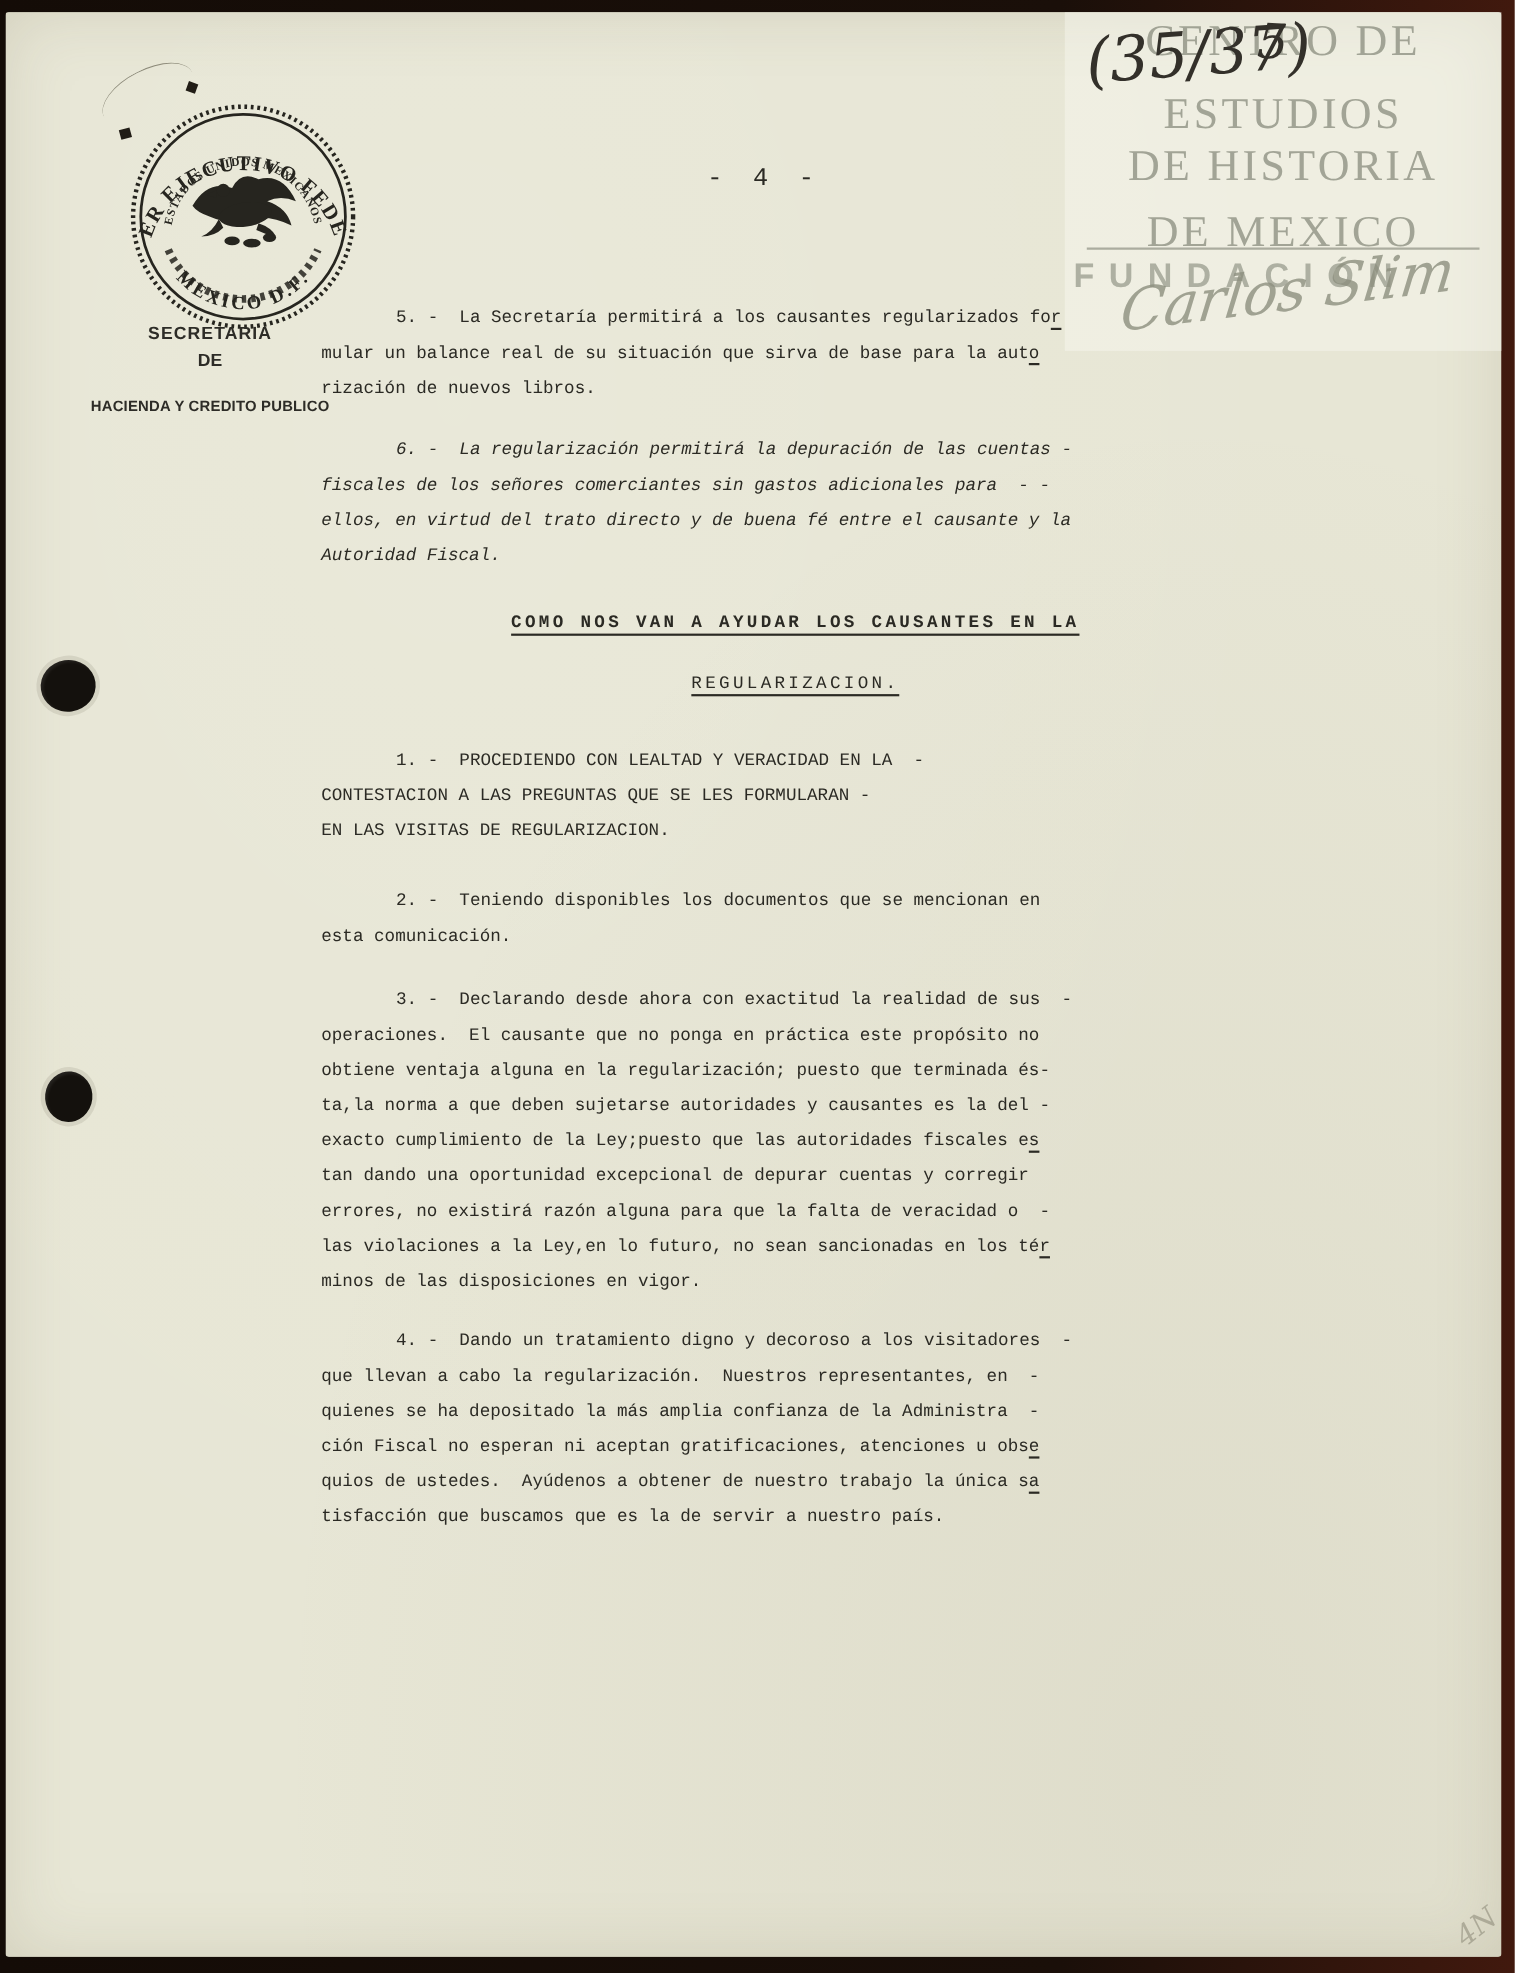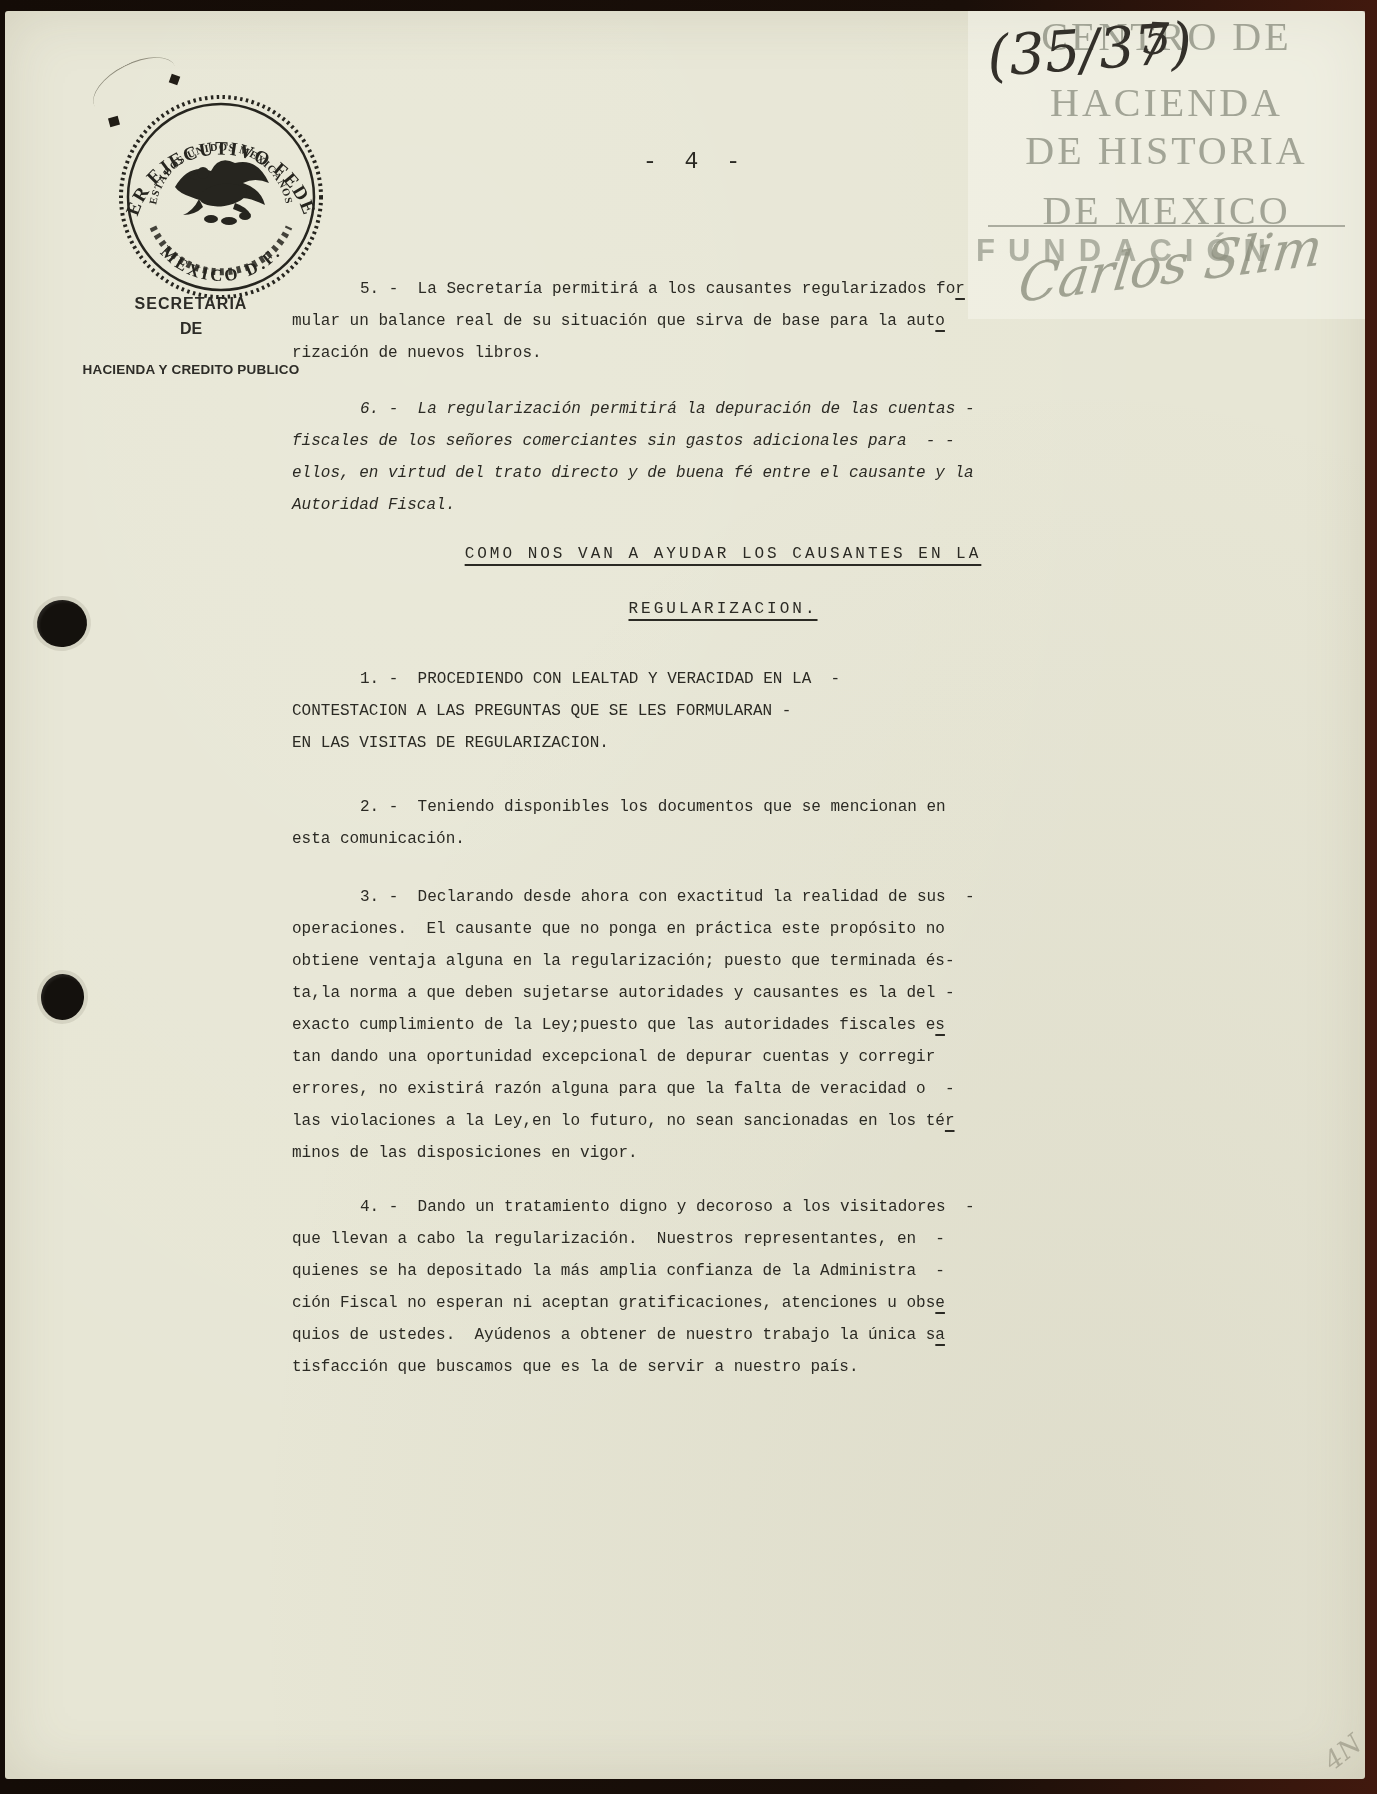--- a/index.html
+++ b/index.html
@@ -76,21 +76,21 @@
     border:none;border-top:1.5px solid rgba(70,65,50,0.55);
     transform:rotate(-27deg);transform-origin:left bottom;border-radius:50%;
   }
   
   .textcol{
     position:absolute;left:287px;top:262px;width:862px;
     font-size:16px;line-height:32px;color:#2b2a24;white-space:pre;
   }
   .para{margin:0;}
   .para.p2{margin-top:24px;font-style:italic;}
-  .para.p3{margin-top:17px;}
+  .para.p3{margin-top:29px;font-weight:bold;}
   .para.p4{margin-top:23px;}
   .para.p5{margin-top:38px;}
   .para.p6{margin-top:32px;}
   .para.p7{margin-top:26px;}
   .para.p8{margin-top:22px;}
   .para.heading{text-align:center;}
   .para.heading .t{
     text-decoration:underline;text-underline-offset:6px;
     text-decoration-thickness:2px;letter-spacing:3px;
   }
@@ -107,21 +107,21 @@
   .hole1{left:32px;top:589px;width:50px;height:47px;transform:rotate(-8deg);}
   .hole2{left:36px;top:963px;width:43px;height:46px;transform:rotate(6deg);}
 </style>
 </head>
 <body>
 
 <div class="paper">
 
   <div class="wm-box">
     <div class="wm-line" style="top:2px;">CENTRO DE</div>
-    <div class="wm-line" style="top:68px;">HACIENDA</div>
+    <div class="wm-line" style="top:68px;">ESTUDIOS</div>
     <div class="wm-line" style="top:116px;">DE HISTORIA</div>
     <div class="wm-line" style="top:176px;">DE MEXICO</div>
     <div class="wm-divider"></div>
     <div class="wm-fundacion">FUNDACIÓN</div>
     <div class="wm-signature">Carlos Slim</div>
   </div>
 
   <div class="hw hw-fraction">(35/37)</div>
   <div class="hw hw-five">5</div>
   <div class="hw hw-corner">4N</div>

